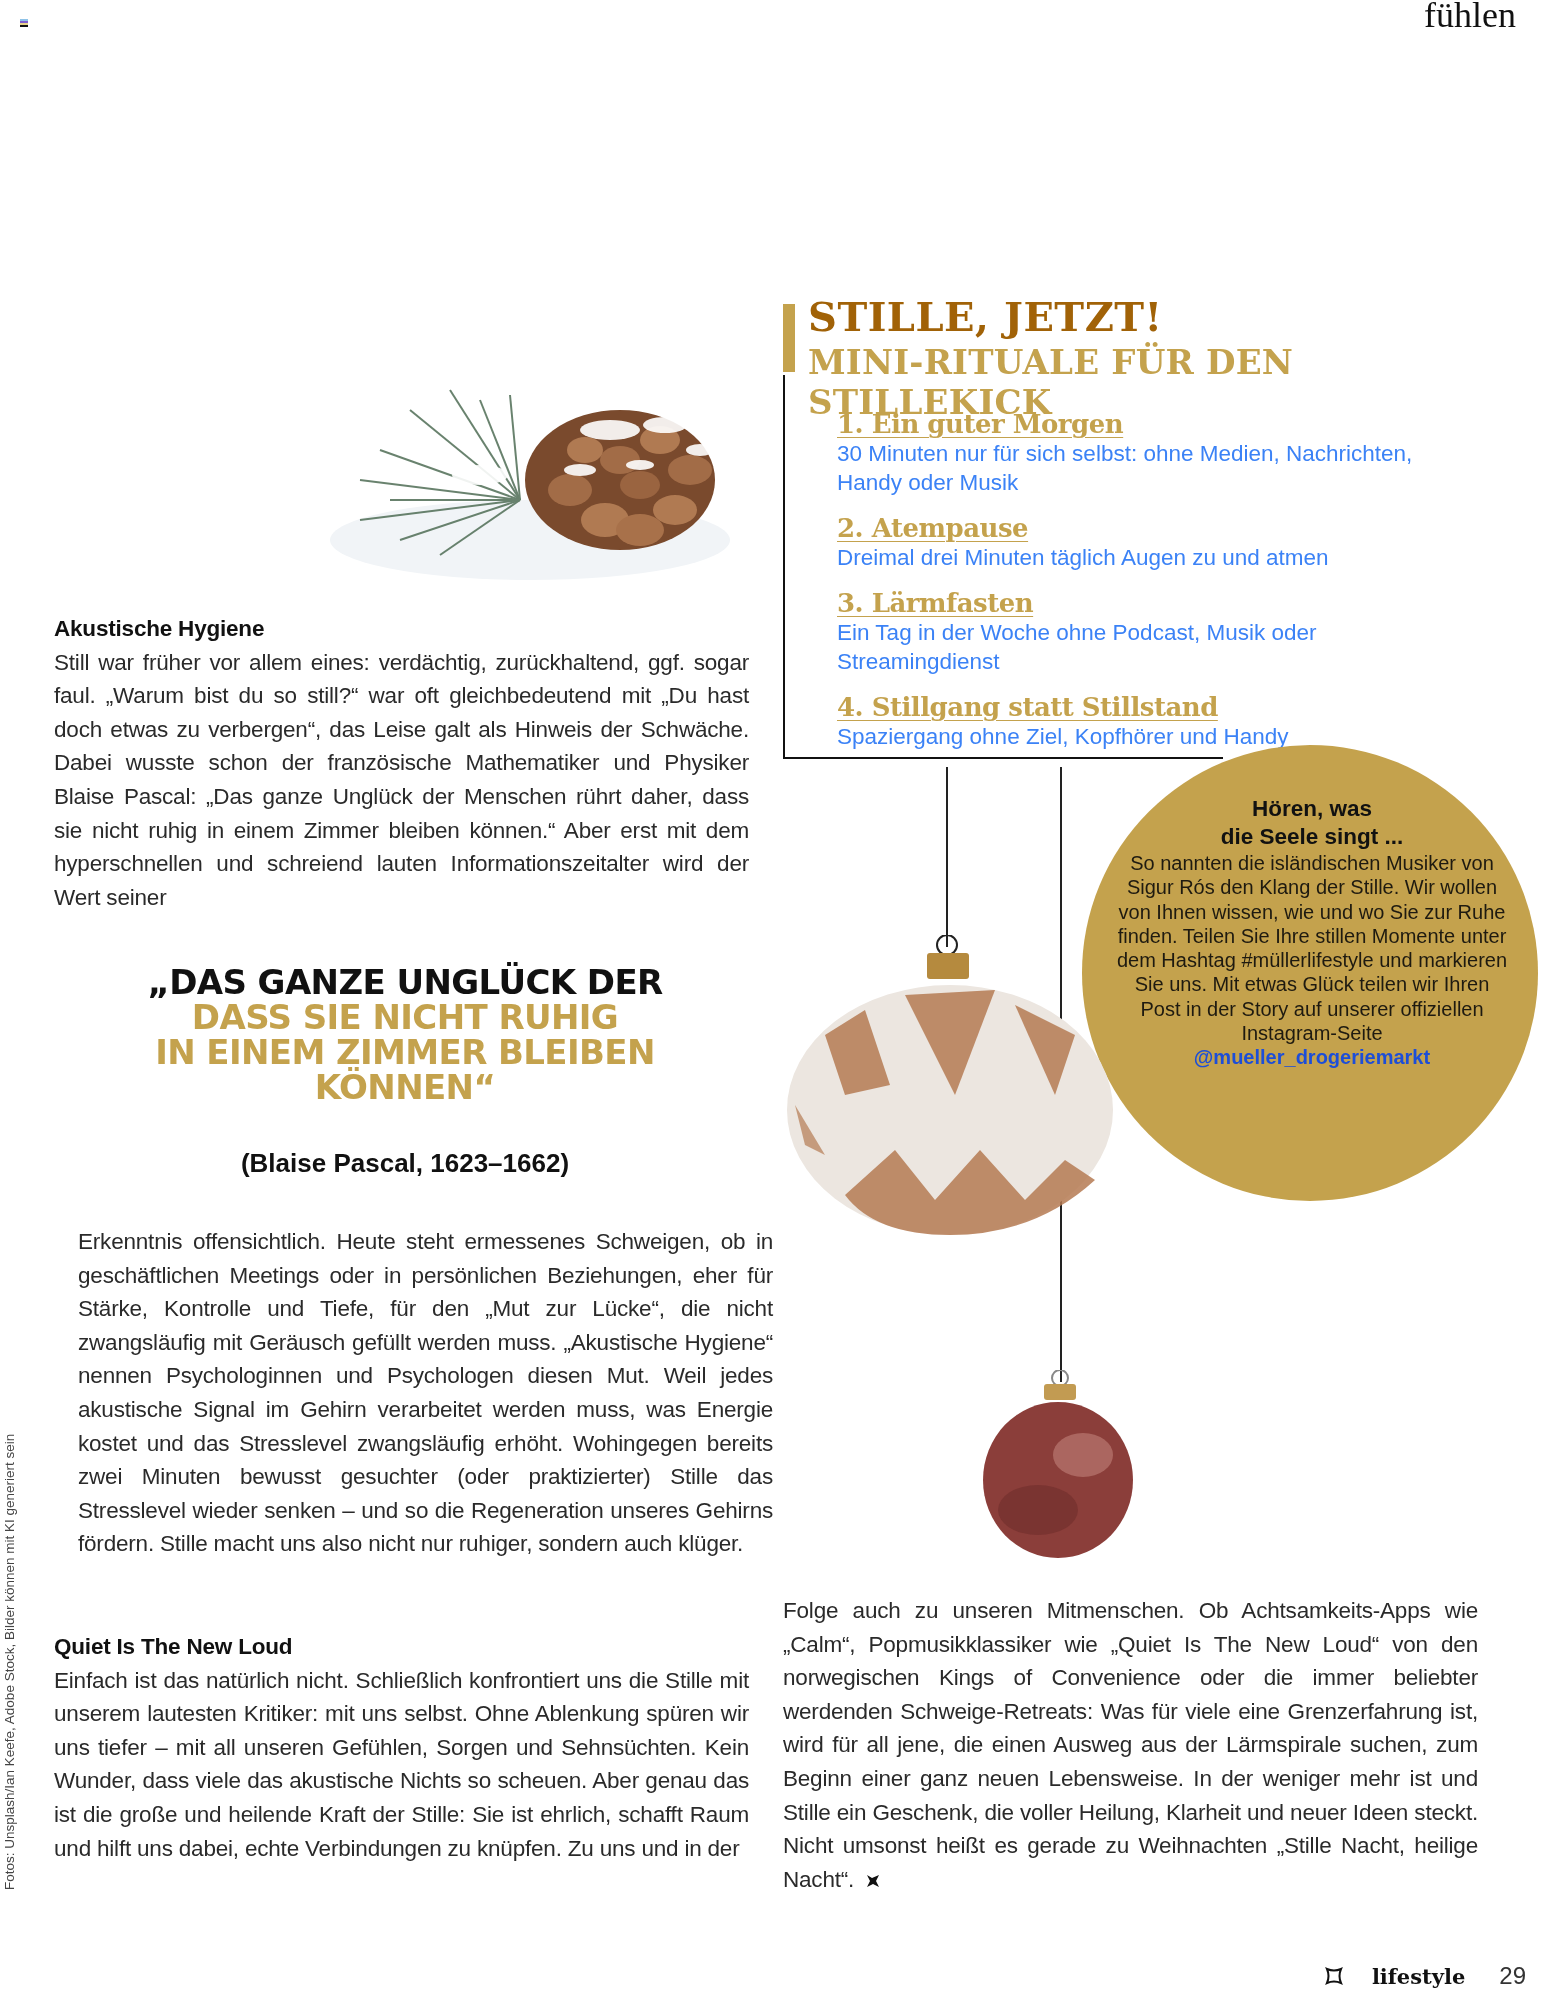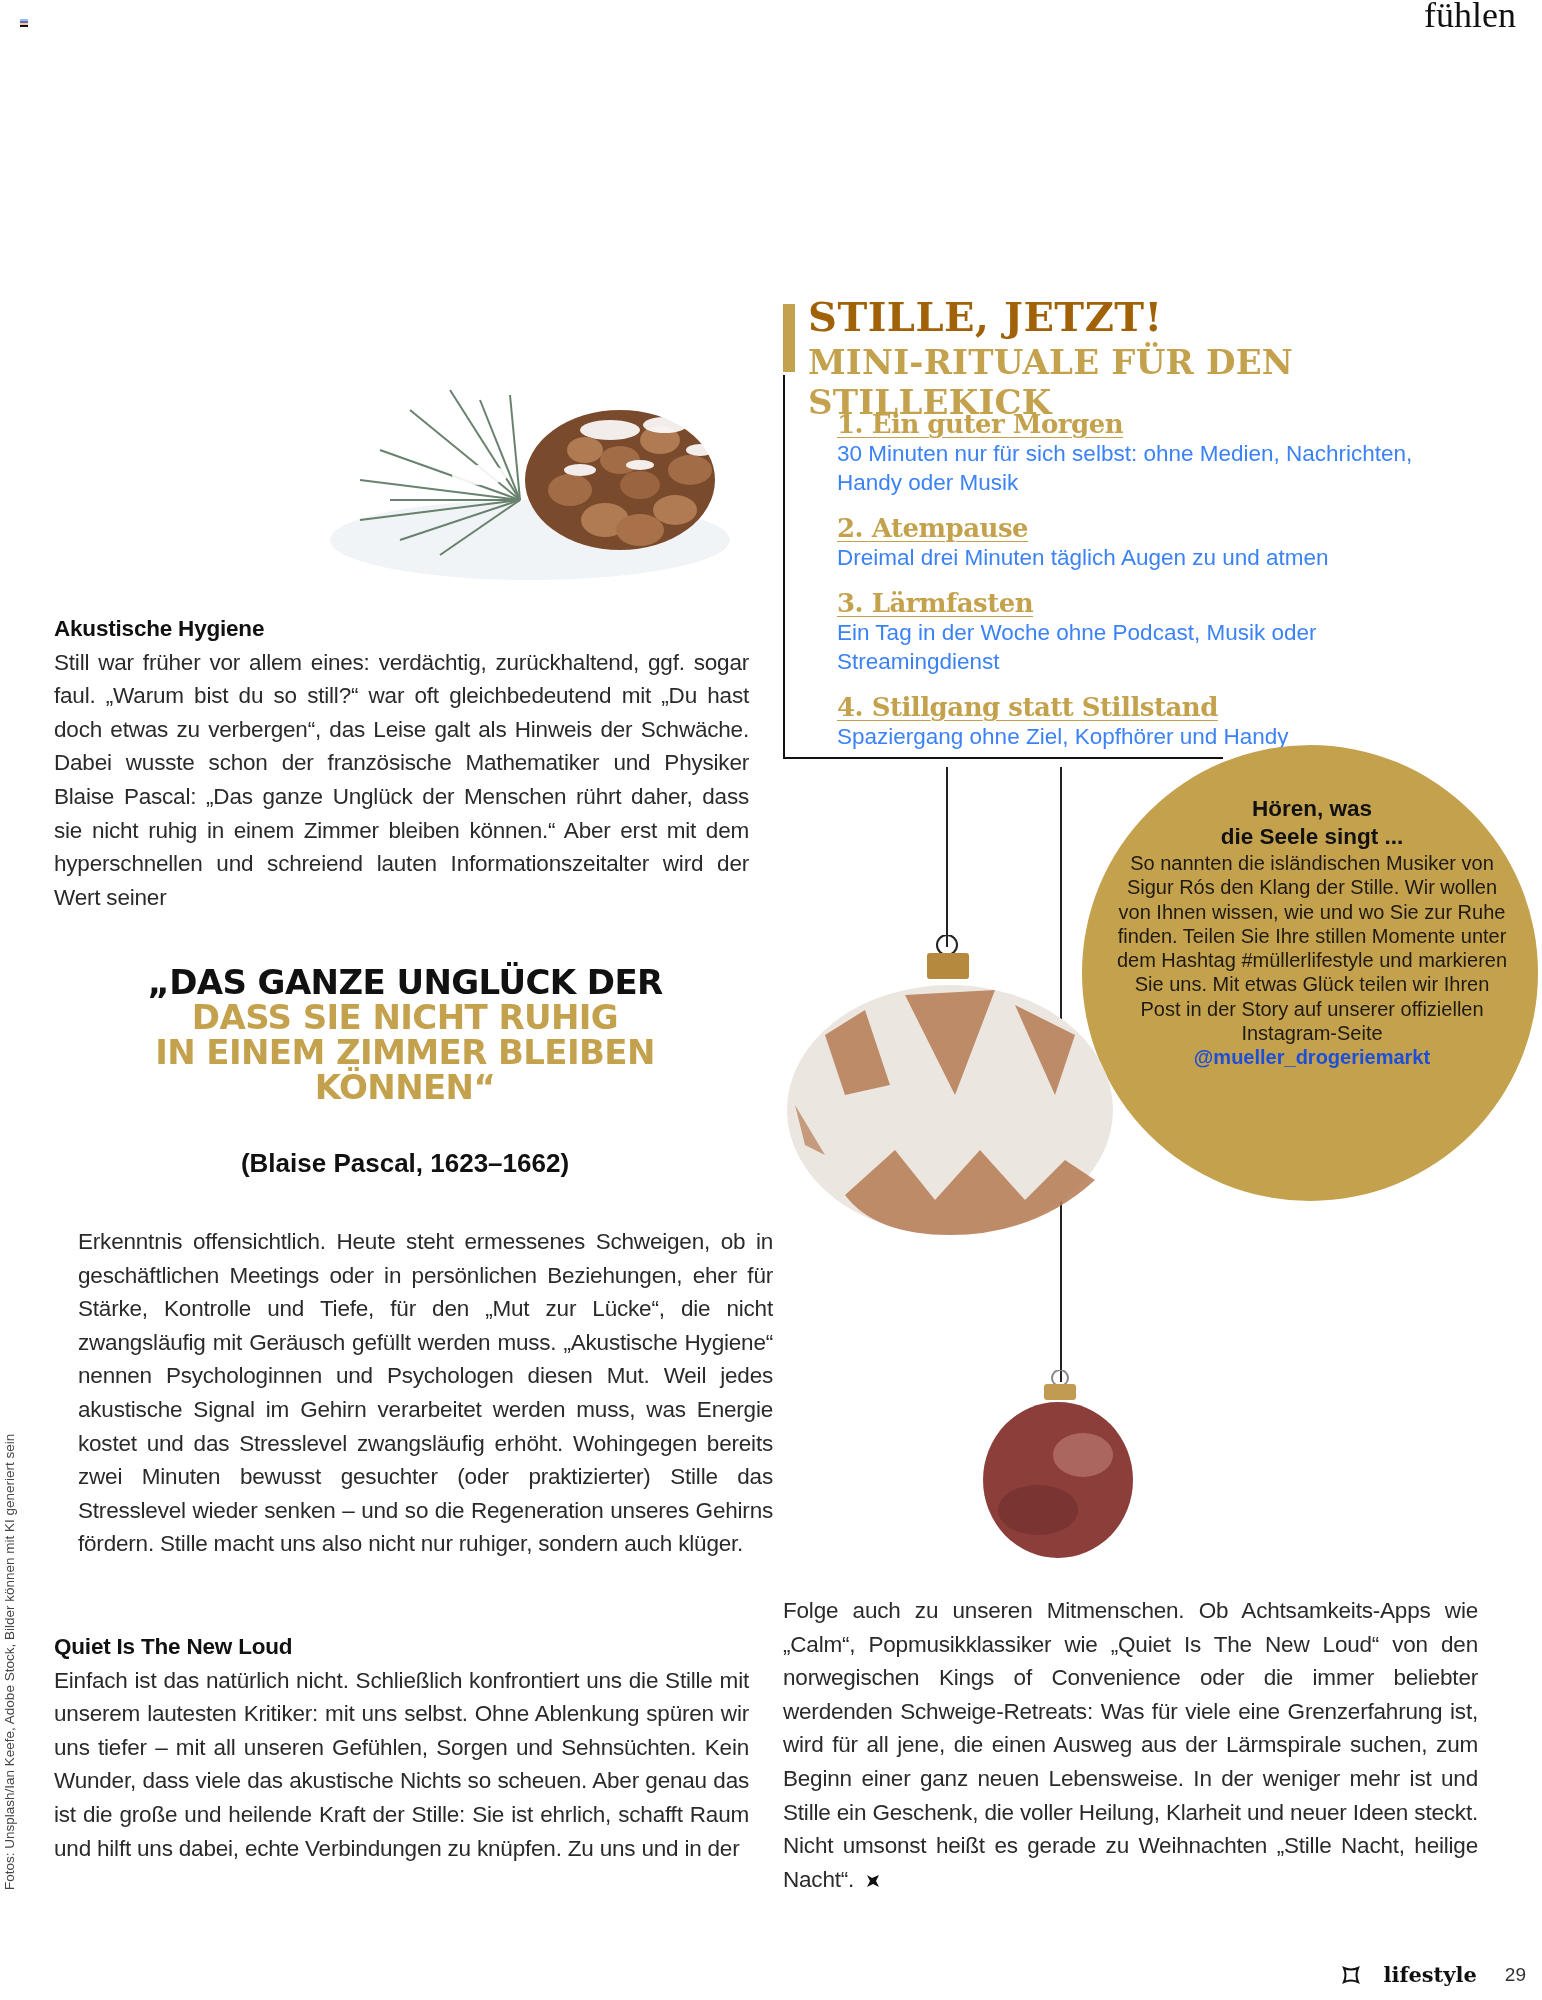--- a/index.html
+++ b/index.html
@@ -91,23 +91,23 @@
     .ornament-big { left: 785px; top: 935px; width: 330px; height: 300px; }
     .ornament-small { left: 978px; top: 1370px; width: 155px; height: 190px; }
 
     
     .credit {
       left: 2px; top: 1890px; transform-origin: 0 0; transform: rotate(-90deg);
       font-size: 13.5px; color: #444; white-space: nowrap; width: 570px;
     }
 
     
-    .footer { right: 16px; top: 1962px; display: flex; align-items: center; gap: 22px; }
+    .footer { right: 16px; top: 1962px; display: flex; align-items: center; gap: 28px; }
     .footer .brand { font-family: "DejaVu Serif", serif; font-weight: 700; font-size: 21px; color: #111; }
-    .footer .page { font-size: 19px; color: #333; margin-left: 6px; }
+    .footer .page { font-size: 24px; color: #333; margin-left: 6px; }
     .end-mark { display: inline-block; width: 14px; height: 14px; margin-left: 12px; vertical-align: middle; }
   </style>
 </head>
 <body>
 
 <div class="abs colorbar">
   <div style="background:#8fc3e8"></div>
     <div style="background:#7e5fd0"></div>
     <div style="background:#e8d48a"></div>
     <div style="background:#111"></div>

